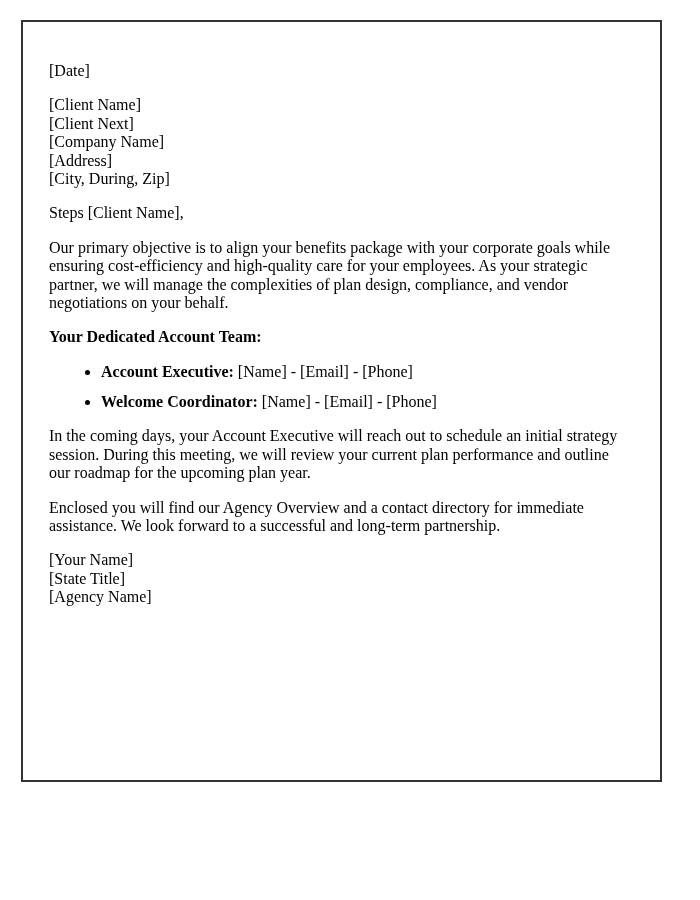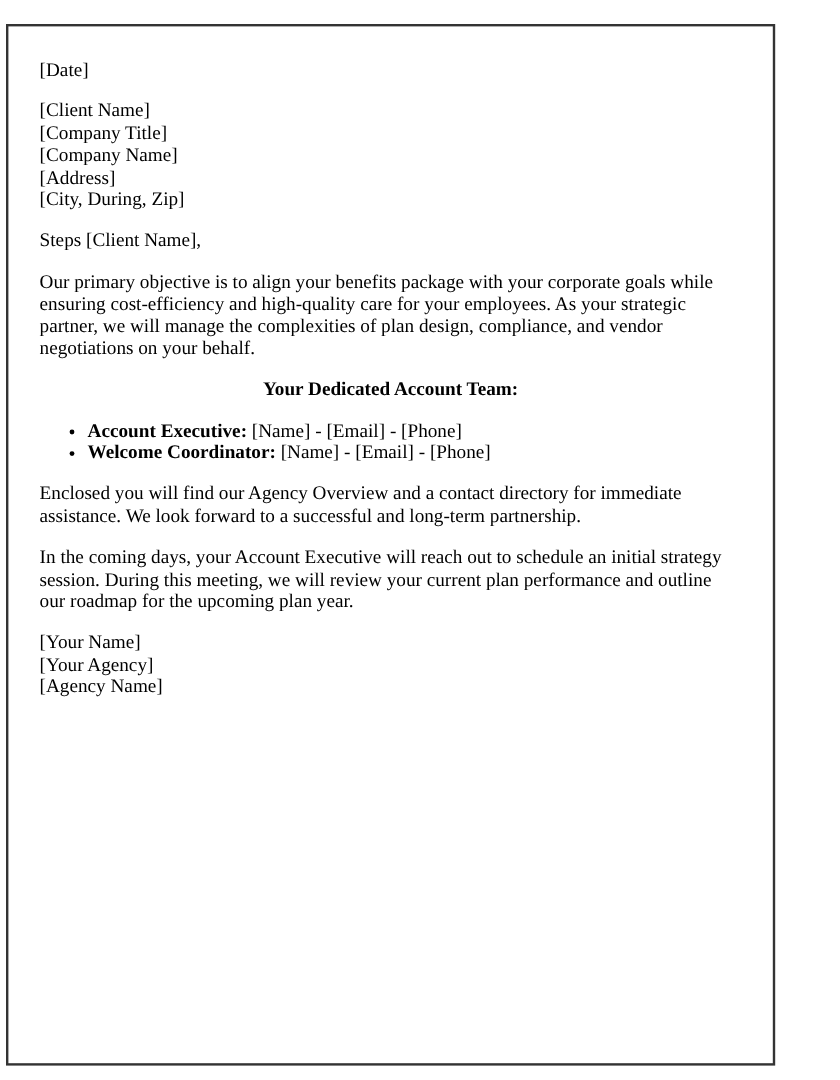--- a/index.html
+++ b/index.html
@@ -11,78 +11,77 @@
     width: 700px;
     height: 900px;
     position: relative;
     font-family: "Liberation Serif", "DejaVu Serif", serif;
     font-size: 16px;
     line-height: 1.15;
     color: #000000;
   }
   .letter-page {
     position: absolute;
-    left: 5px;
+    left: 21px;
     top: 20px;
     width: 641px;
-    height: 868px;
+    height: 762px;
     box-sizing: border-box;
     border: 2px solid #333333;
     background: #ffffff;
-    padding: 12px 26px;
+    padding: 24px 26px;
     overflow: hidden;
   }
   .letter-page p {
     margin: 16px 0;
   }
   .bold {
     font-weight: bold;
-    text-align: center;
   }
   ul.team-list {
     margin: 16px 0;
     padding-left: 40px;
     list-style-type: disc;
   }
   ul.team-list li {
-    margin: 0;
+    margin: 12px;
   }
 </style>
 </head>
 <body>
 
 <div class="letter-page">
 
   <p>[Date]</p>
 
   <p>
     <span>[Client Name]</span><br>
-    <span>[Company Title]</span><br>
+    <span>[Client Next]</span><br>
     <span>[Company Name]</span><br>
     <span>[Address]</span><br>
     <span>[City, During, Zip]</span>
   </p>
 
   <p>Steps [Client Name],</p>
 
 
   <p>Our primary objective is to align your benefits package with your corporate goals while ensuring cost-efficiency and high-quality care for your employees. As your strategic partner, we will manage the complexities of plan design, compliance, and vendor negotiations on your behalf.</p>
 
   <p class="bold">Your Dedicated Account Team:</p>
 
   <ul class="team-list">
     <li><span class="bold">Account Executive:</span><span> [Name] - [Email] - [Phone]</span></li>
     <li><span class="bold">Welcome Coordinator:</span><span> [Name] - [Email] - [Phone]</span></li>
   </ul>
 
 
+  <p>In the coming days, your Account Executive will reach out to schedule an initial strategy session. During this meeting, we will review your current plan performance and outline our roadmap for the upcoming plan year.</p>
+
   <p>Enclosed you will find our Agency Overview and a contact directory for immediate assistance. We look forward to a successful and long-term partnership.</p>
-
-  <p>In the coming days, your Account Executive will reach out to schedule an initial strategy session. During this meeting, we will review your current plan performance and outline our roadmap for the upcoming plan year.</p>
 
 
   <p>
     <span>[Your Name]</span><br>
-    <span>[Your Agency]</span><br>
+    <span>[State Title]</span><br>
     <span>[Agency Name]</span>
   </p>
 
 </div>
 
 </body></html>

